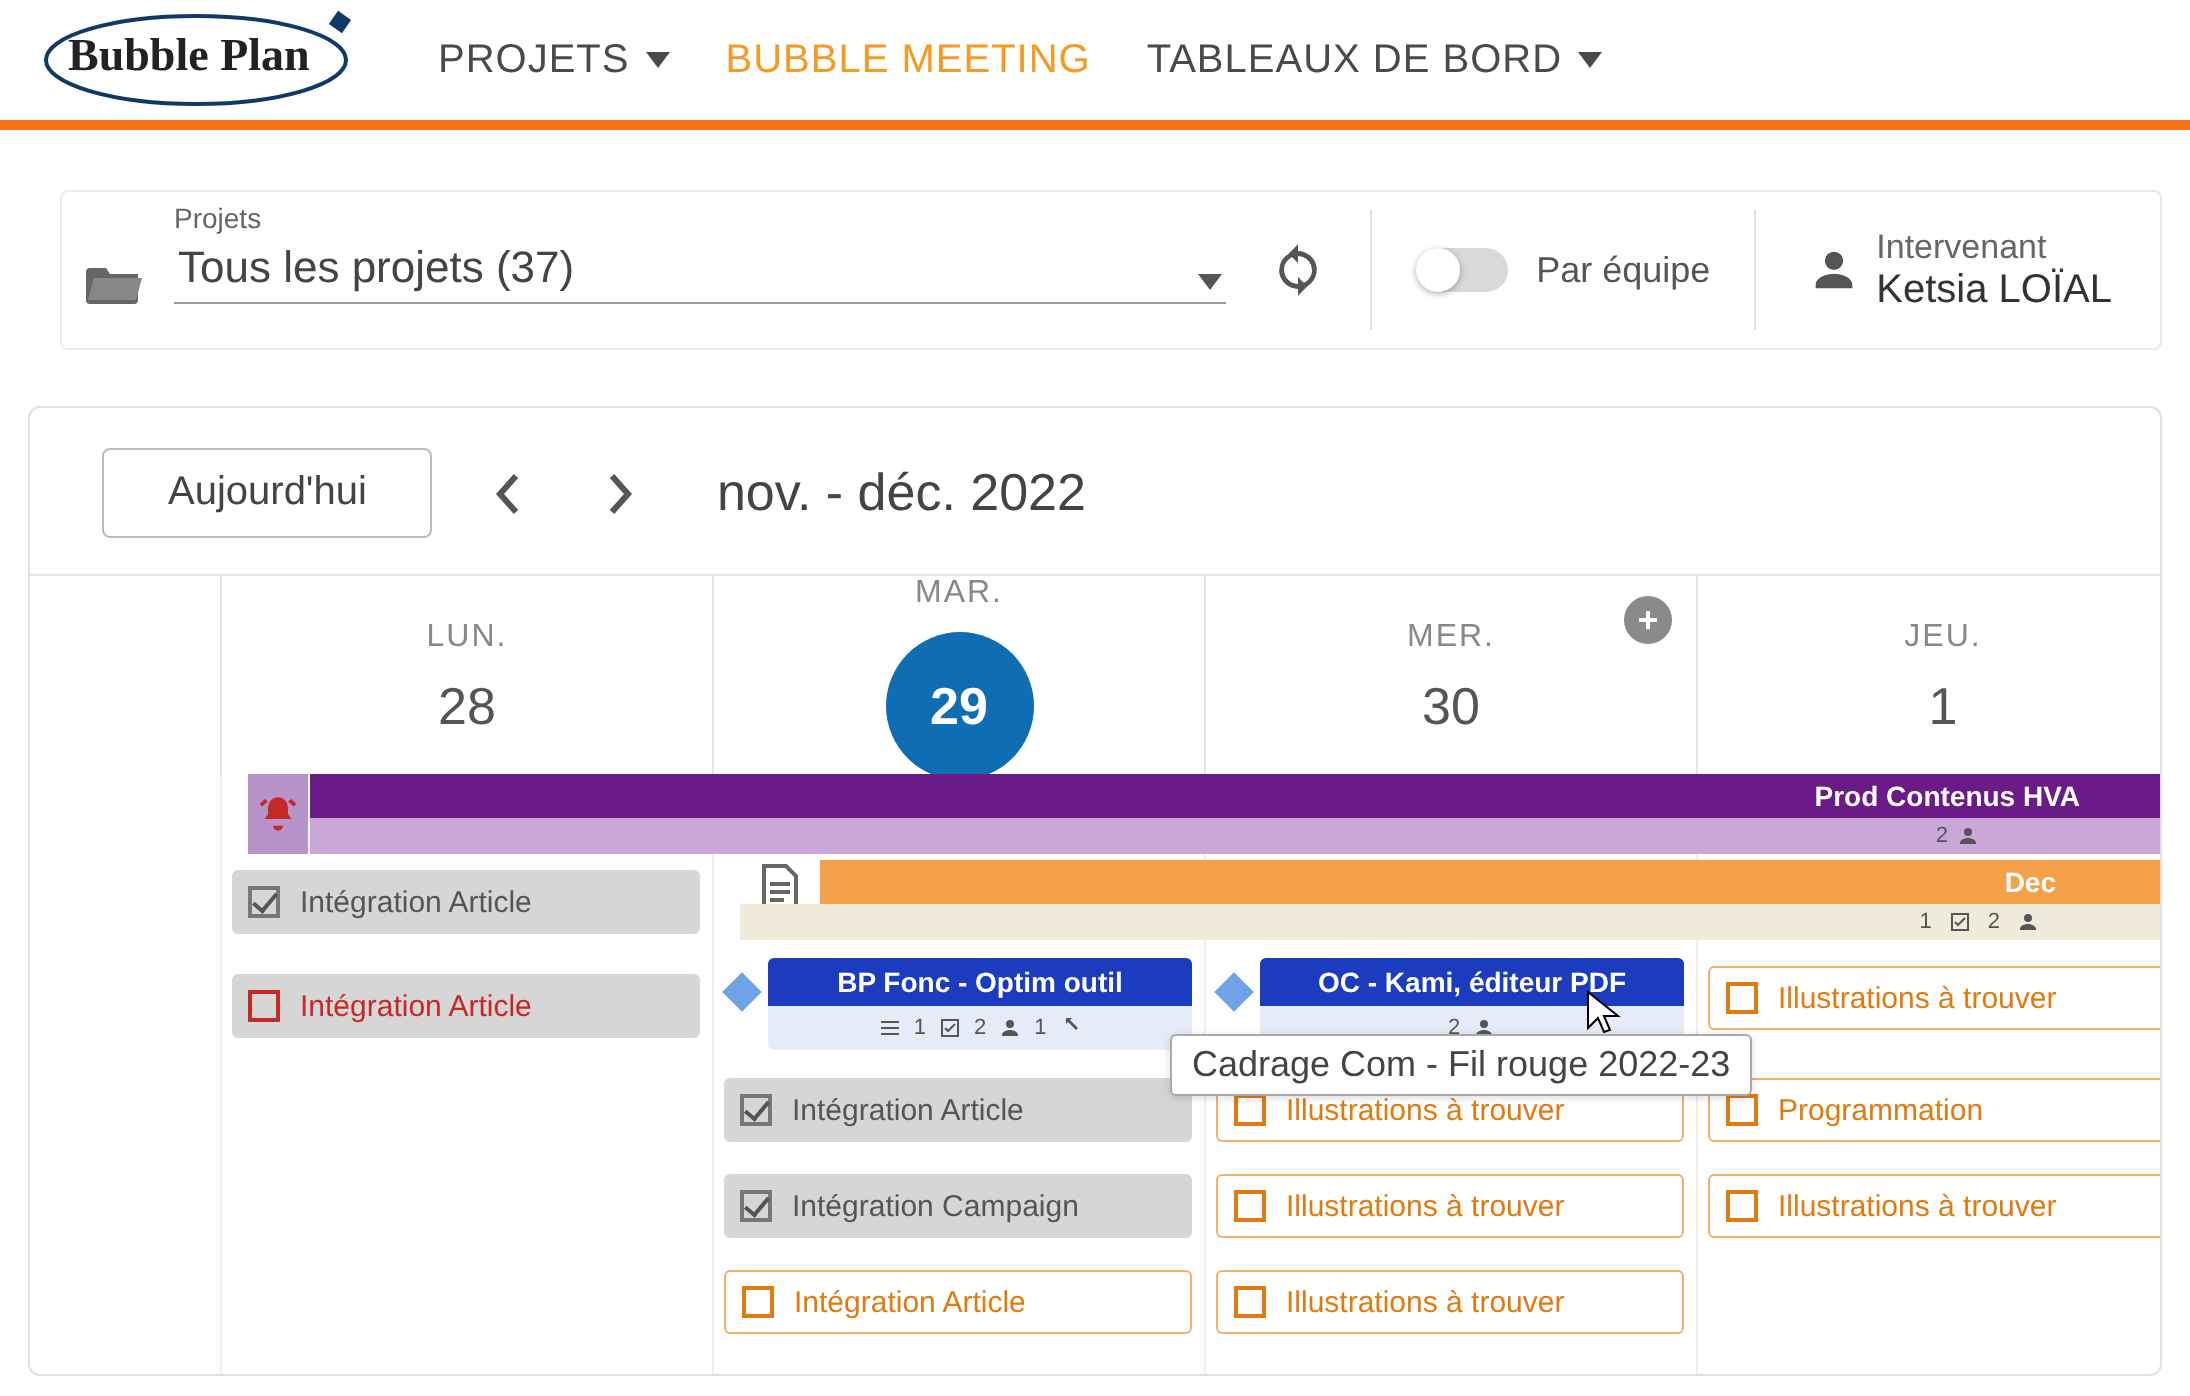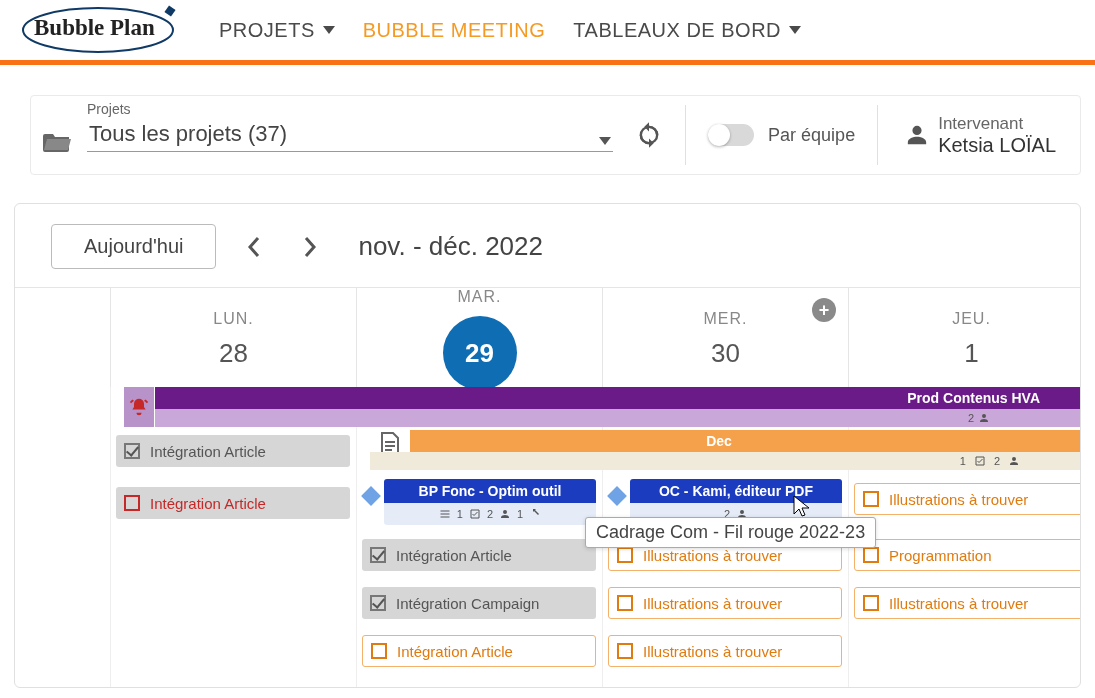--- a/index.html
+++ b/index.html
@@ -335,21 +335,21 @@
             <path d="M12 12a4 4 0 1 0-4-4 4 4 0 0 0 4 4zm0 2c-3 0-8 1.5-8 5v1h16v-1c0-3.5-5-5-8-5z"></path>
           </svg>
       </div>
 
       <div class="doc-icon">
         <svg width="22" height="26" viewBox="0 0 22 26">
             <path fill="none" stroke="#666" stroke-width="2" d="M3 1h11l5 5v18H3z"></path>
             <path stroke="#666" stroke-width="2" d="M6 10h10M6 14h10M6 18h7"></path>
           </svg>
       </div>
-      <div class="band" style="background:#f5a04a;left:395px;right:0;top:43px;justify-content:center;padding-right:52px;">
+      <div class="band" style="background:#f5a04a;left:395px;right:0;top:43px;justify-content:flex-end;padding-right:52px;">
         <span>Dec</span>
       </div>
       <div class="meta-strip" style="left:355px;right:0;top:65px;background:#efeada;justify-content:flex-end;padding-right:60px;gap:8px;">
         <svg class="mini-icon" viewBox="0 0 24 24">
             <path d="M3 6h18M3 12h18M3 18h18"></path>
           </svg>
         <span>1</span>
         <svg class="mini-icon" viewBox="0 0 24 24">
             <path d="M4 4h16v16H4z" fill="none" stroke="#555" stroke-width="2"></path>
             <path d="M7 12l3 3 7-7" fill="none" stroke="#555" stroke-width="2"></path>

